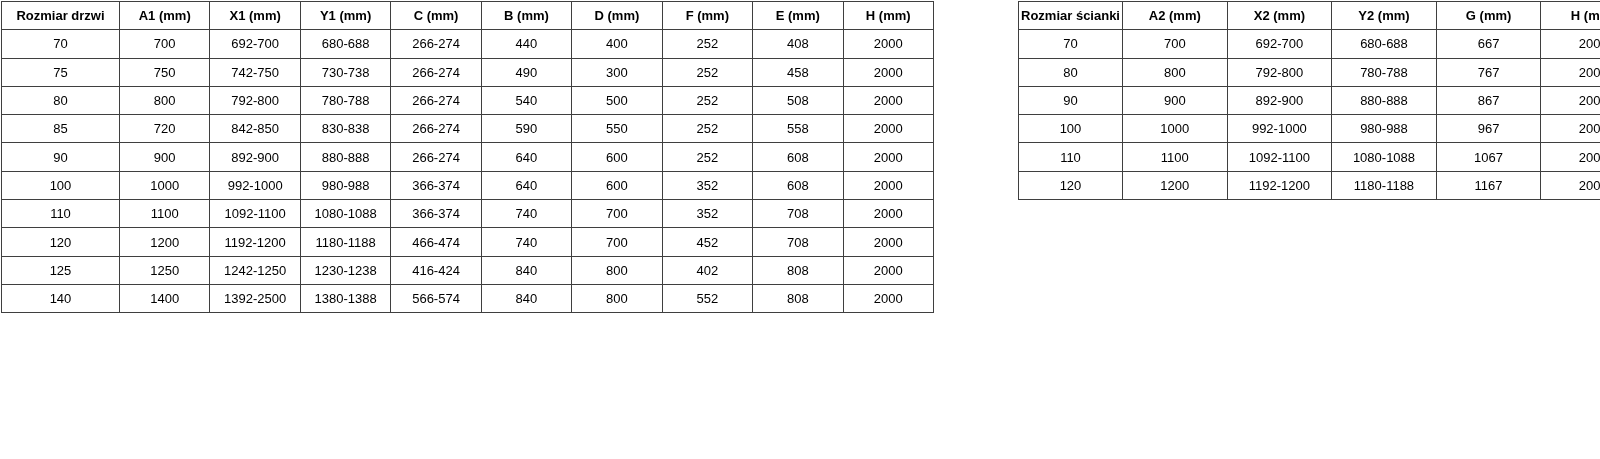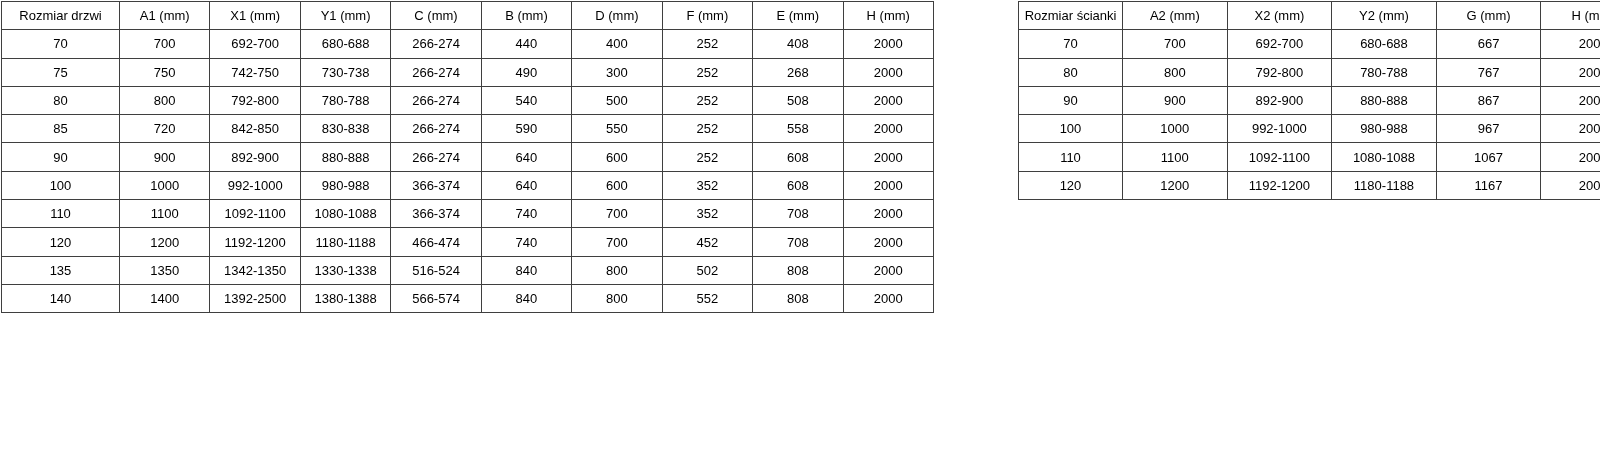--- a/index.html
+++ b/index.html
@@ -27,21 +27,21 @@
     text-align: center;
     vertical-align: middle;
     padding: 0 2px;
     height: 27.3px;
     font-size: 13px;
     color: #000000;
     white-space: nowrap;
     overflow: hidden;
   }
   table.spec-table th {
-    font-weight: 400;
+    font-weight: 700;
   }
   table.spec-table td {
     font-weight: 400;
   }
   #door-table {
     left: 1px;
     width: 933px;
   }
   #panel-table {
     left: 1018px;
@@ -93,21 +93,21 @@
       </tr>
       <tr>
         <td>75</td>
         <td>750</td>
         <td>742-750</td>
         <td>730-738</td>
         <td>266-274</td>
         <td>490</td>
         <td>300</td>
         <td>252</td>
-        <td>268</td>
+        <td>458</td>
         <td>2000</td>
       </tr>
       <tr>
         <td>80</td>
         <td>800</td>
         <td>792-800</td>
         <td>780-788</td>
         <td>266-274</td>
         <td>540</td>
         <td>500</td>
@@ -169,28 +169,28 @@
         <td>1192-1200</td>
         <td>1180-1188</td>
         <td>466-474</td>
         <td>740</td>
         <td>700</td>
         <td>452</td>
         <td>708</td>
         <td>2000</td>
       </tr>
       <tr>
-        <td>135</td>
-        <td>1350</td>
-        <td>1342-1350</td>
-        <td>1330-1338</td>
-        <td>516-524</td>
+        <td>125</td>
+        <td>1250</td>
+        <td>1242-1250</td>
+        <td>1230-1238</td>
+        <td>416-424</td>
         <td>840</td>
         <td>800</td>
-        <td>502</td>
+        <td>402</td>
         <td>808</td>
         <td>2000</td>
       </tr>
       <tr>
         <td>140</td>
         <td>1400</td>
         <td>1392-2500</td>
         <td>1380-1388</td>
         <td>566-574</td>
         <td>840</td>

